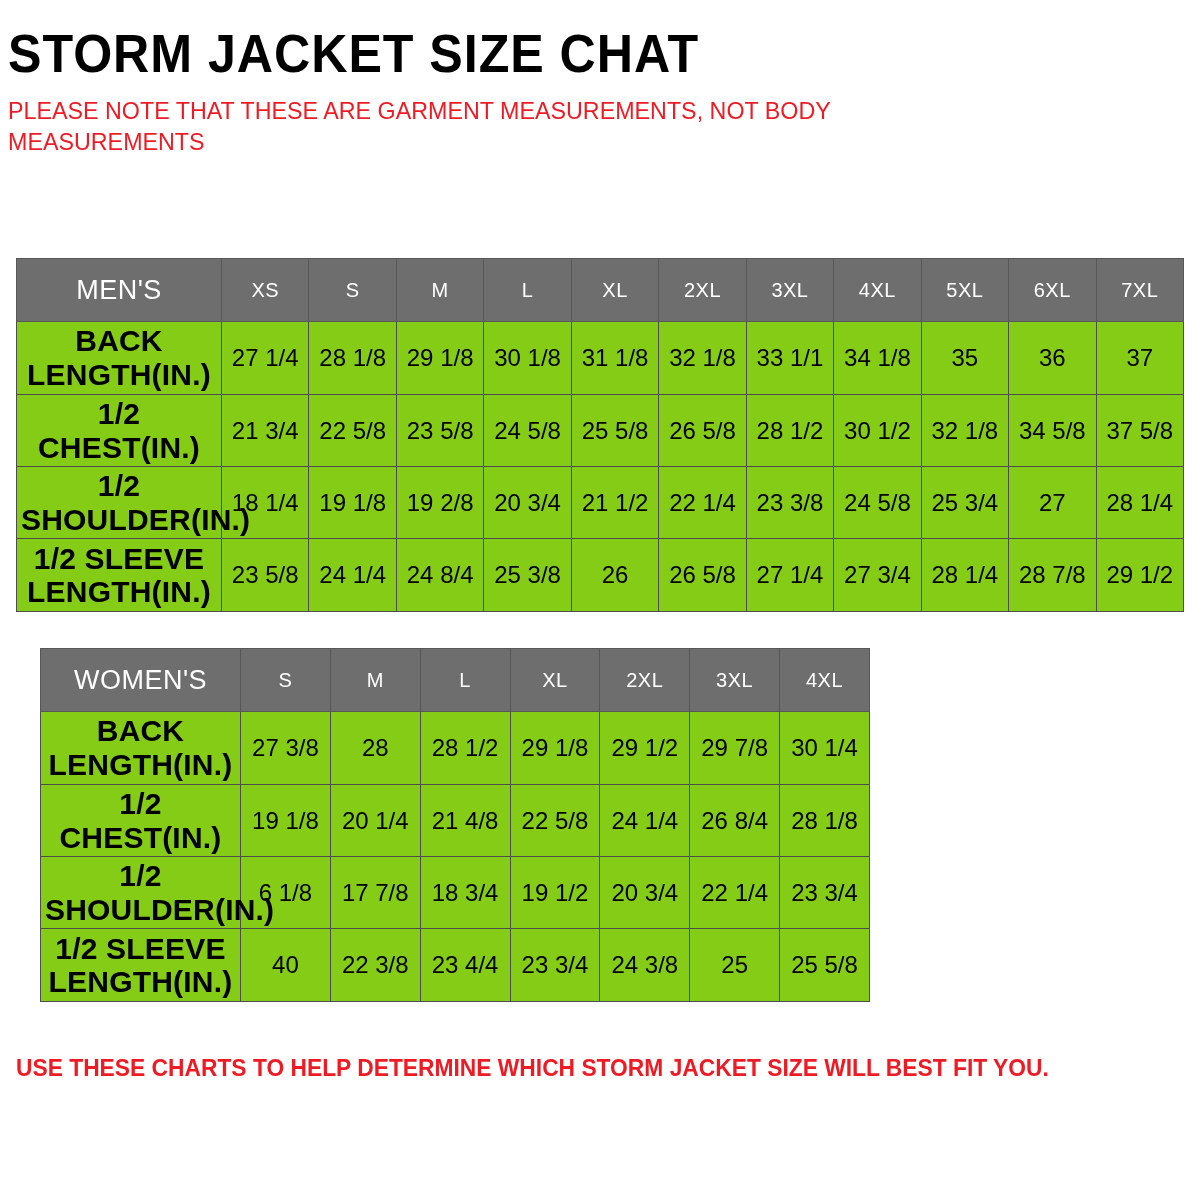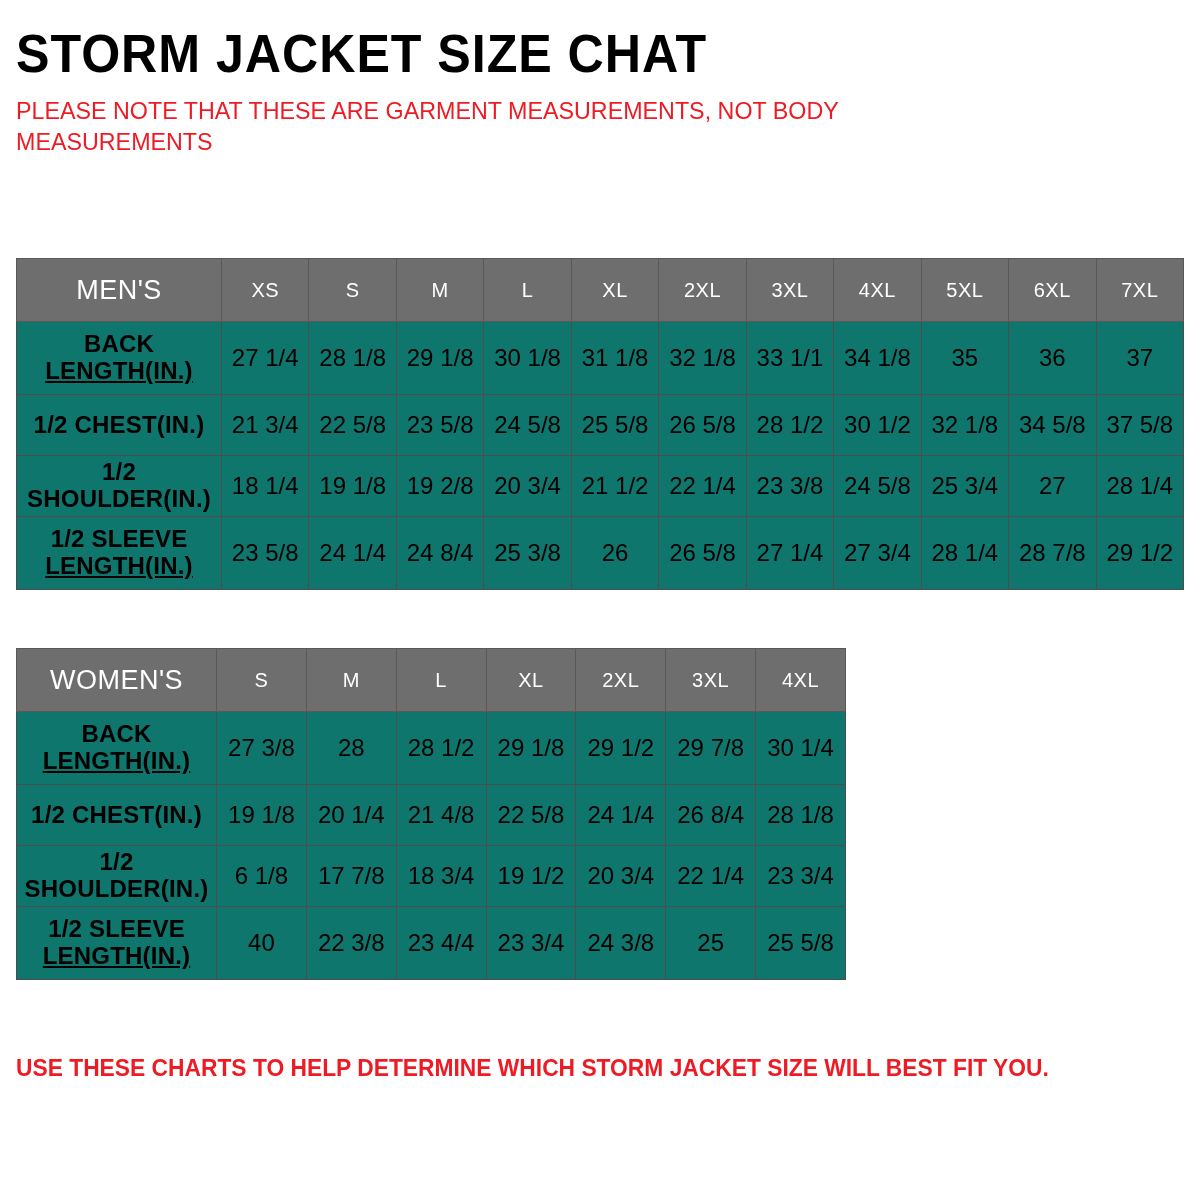--- a/index.html
+++ b/index.html
@@ -12,21 +12,21 @@
     height: 1200px;
     font-family: "Liberation Sans", sans-serif;
     color: #000000;
     overflow: hidden;
   }
   .page {
     position: relative;
     width: 1200px;
     height: 1200px;
     box-sizing: border-box;
-    padding: 0 16px;
+    padding: 0 8px;
   }
 
   
   .title {
     font-family: "Liberation Sans", sans-serif;
     font-weight: bold;
     font-size: 54px;
     line-height: 1.0;
     letter-spacing: 1px;
     margin: 0;
@@ -58,27 +58,27 @@
     font-weight: bold;
     line-height: 1.2;
     white-space: nowrap;
     transform: scaleX(0.95);
     transform-origin: left top;
   }
 
   
   .chart-block { position: absolute; left: 16px; }
   #mens-block   { top: 258px;  width: 1168px; }
-  #womens-block { top: 648px;  width: 830px; }
+  #womens-block { top: 648px;  width: 830px; margin-left: 24px; }
 
   table.size-table {
     border-collapse: collapse;
     table-layout: fixed;
     width: 100%;
-    background: #0f766e;
+    background: #84cc16;
   }
   table.size-table td,
   table.size-table th {
     border: 1px solid #4d4d4d;
     text-align: center;
     vertical-align: middle;
     padding: 0;
     font-weight: normal;
   }
 
@@ -97,28 +97,28 @@
   }
 
   
   tr.data-row td {
     height: 56px;
     font-size: 24px;
     color: #000;
   }
   tr.data-row td.label {
     font-weight: bold;
-    font-size: 24px;
+    font-size: 30px;
     line-height: 1.12;
     letter-spacing: 0.2px;
     padding: 2px 4px;
   }
   tr.data-row.tall td { height: 68px; }
 
-  td.label .l2 { display: block; text-decoration: underline; }
+  td.label .l2 { display: block; }
 
   
   #mens-table col.c-label { width: 205px; }
   #womens-table col.c-label { width: 200px; }
 
   .val { white-space: nowrap; }
 </style>
 </head>
 <body>
 

